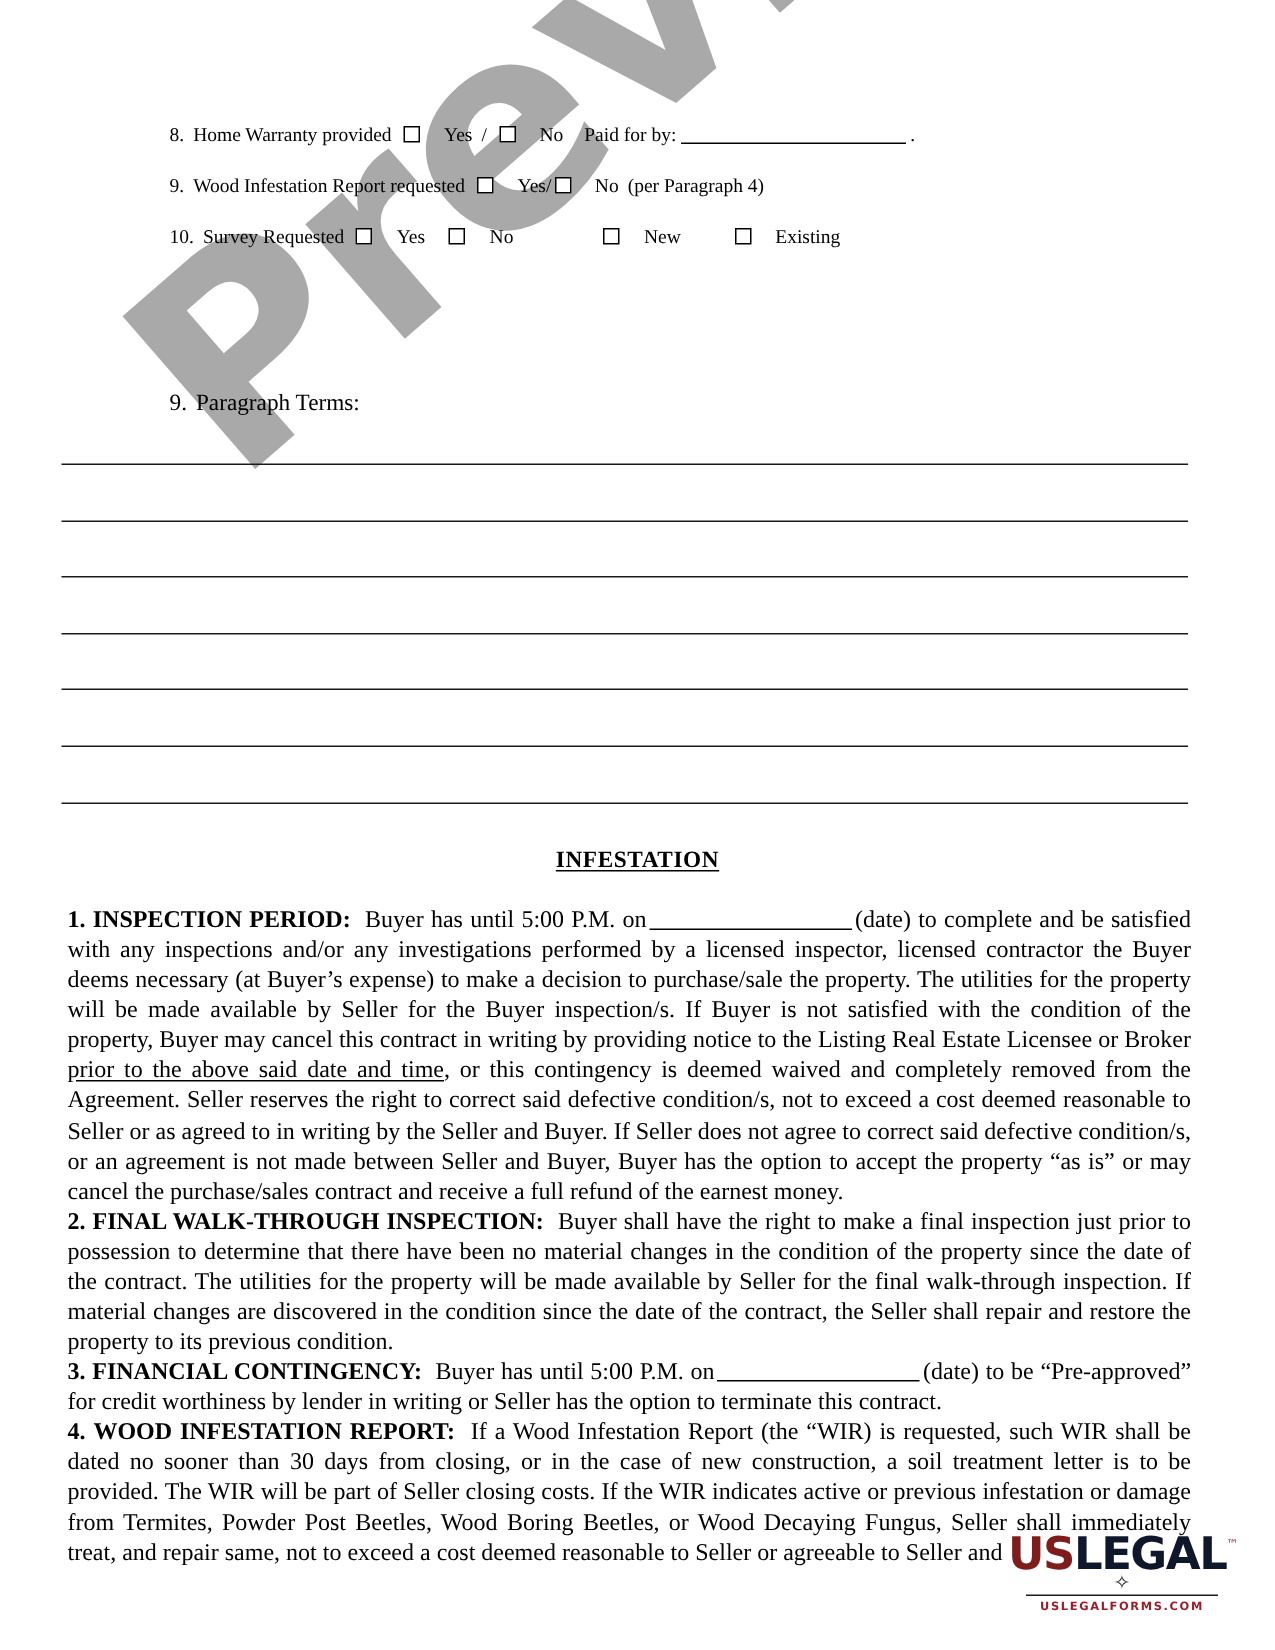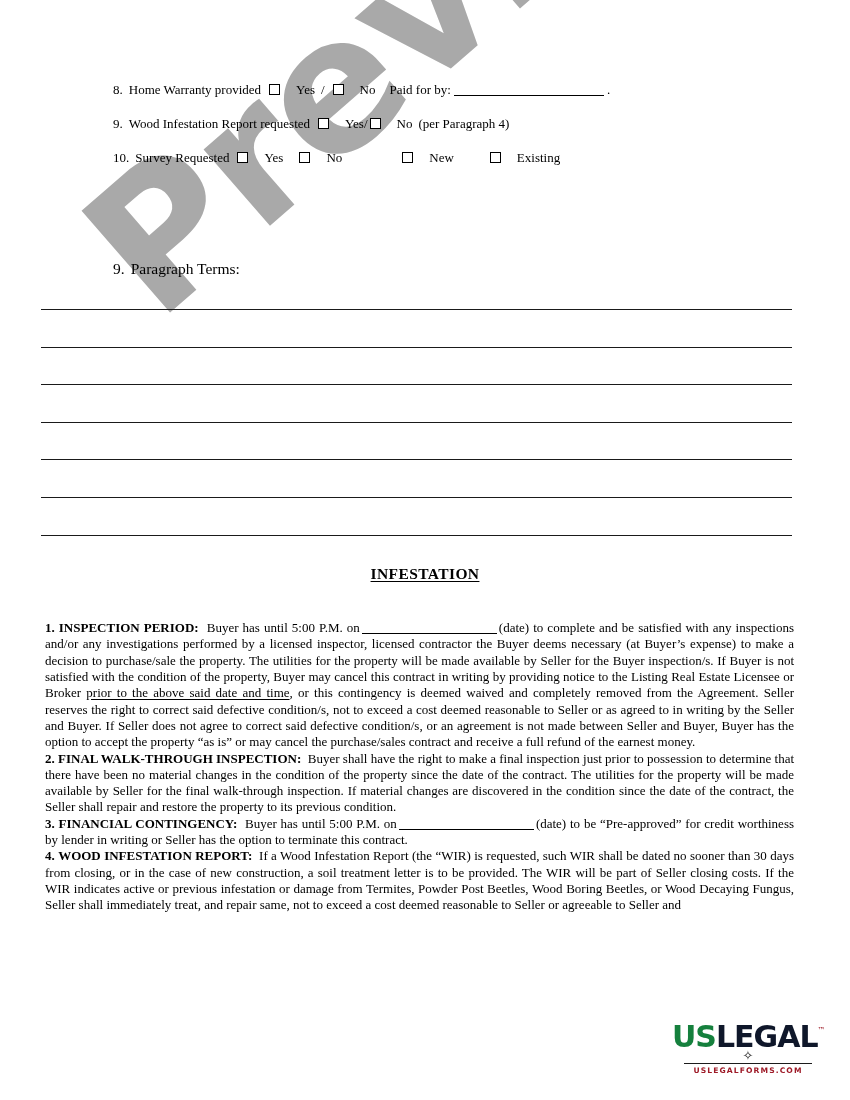--- a/index.html
+++ b/index.html
@@ -148,23 +148,23 @@
   }
   .conditions-heading span {
     text-decoration: underline;
     text-underline-offset: 2px;
   }
 
   
   .body-text {
     position: absolute;
     left: 45px;
-    top: 620px;
+    top: 604px;
     width: 749px;
-    font-size: 13px;
+    font-size: 16px;
     line-height: 1.255;
     text-align: justify;
   }
   .para { margin: 0 0 0 0; }
   .para .lead { font-weight: bold; }
   .para .u { text-decoration: underline; text-underline-offset: 2px; }
 
   .fill-inline {
     display: inline-block;
     width: 135px;
@@ -185,21 +185,21 @@
     text-align: center;
     font-family: "DejaVu Sans", sans-serif;
   }
   .logo-word {
     font-size: 30px;
     font-weight: 700;
     letter-spacing: -1px;
     line-height: 1;
     white-space: nowrap;
   }
-  .logo-us { color: #15803d; }
+  .logo-us { color: #7f1d1d; }
   .logo-legal { color: #0f172a; }
   .logo-tm {
     font-size: 8px;
     vertical-align: 14px;
     color: #9e1b28;
     font-weight: 400;
   }
   .logo-eagle {
     margin-top: -3px;
     color: #1b1b1b;

